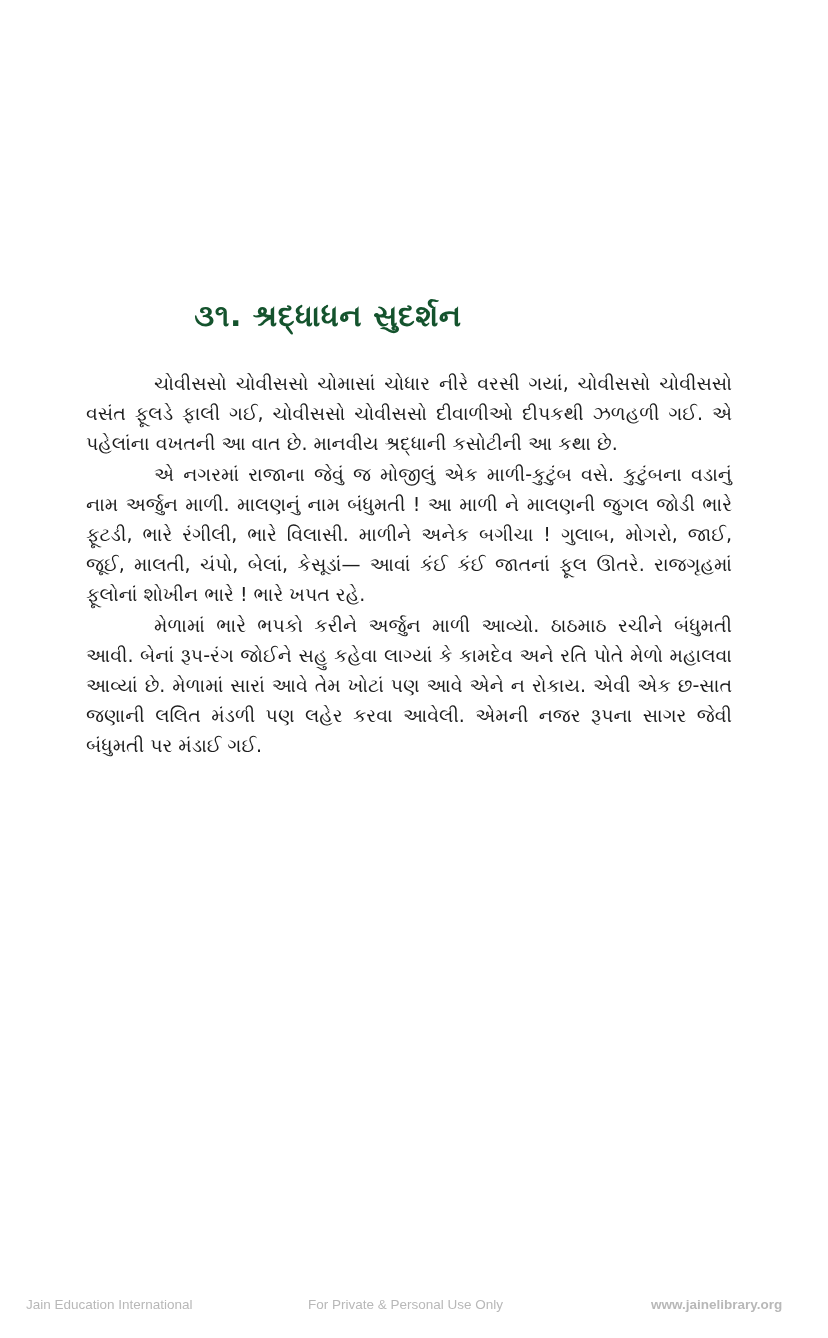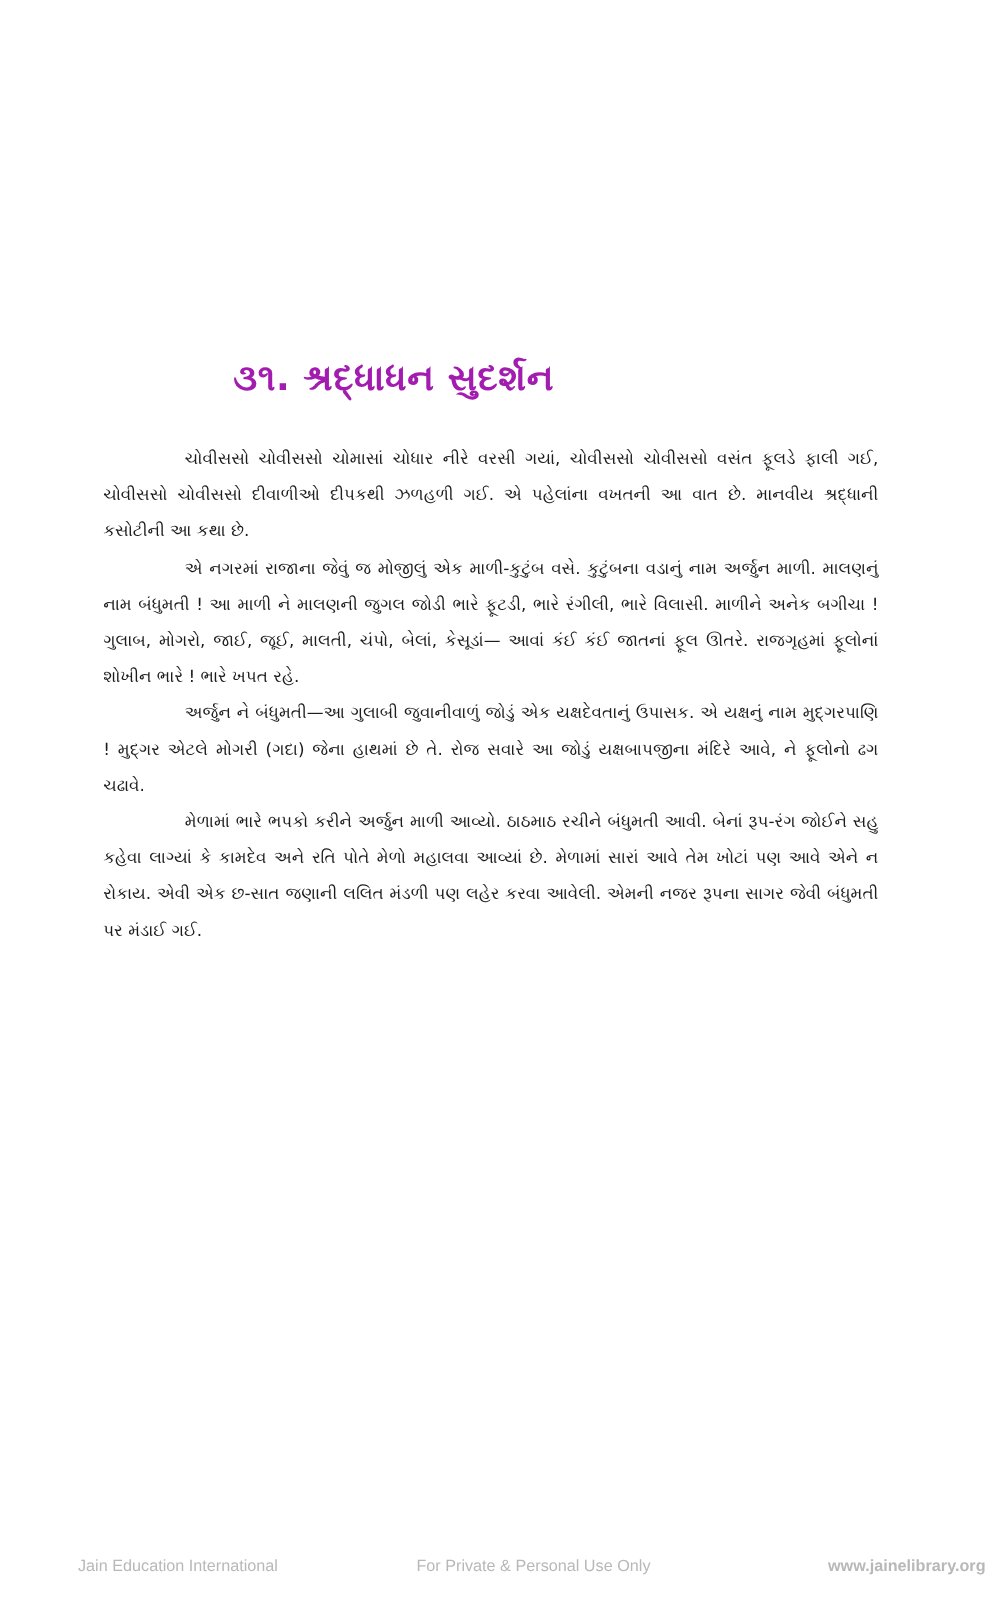--- a/index.html
+++ b/index.html
@@ -22,69 +22,67 @@
       height: 1338px;
     }
     .chapter-title {
       position: absolute;
       top: 278px;
       left: 0;
       width: 656px;
       text-align: center;
       font-size: 30px;
       font-weight: bold;
-      color: #a21caf;
+      color: #14532d;
       letter-spacing: 0.5px;
     }
     .body-text {
       position: absolute;
       top: 368px;
       left: 86px;
       width: 646px;
-      font-size: 14px;
+      font-size: 19px;
       line-height: 30.2px;
       color: #1c1c1c;
       text-align: justify;
     }
     .para {
       margin: 0;
       text-indent: 68px;
       text-align: justify;
     }
     .footer {
       position: absolute;
       top: 1297px;
       left: 0;
       width: 768px;
       height: 20px;
       font-family: "Liberation Sans", sans-serif;
       font-size: 13.5px;
       color: #b8b8b8;
-      margin-left: 39px;
     }
     .footer span {
       position: absolute;
       top: 0;
       white-space: nowrap;
     }
     .footer .f-left { left: 26px; }
     .footer .f-center { left: 308px; }
     .footer .f-right { left: 651px; font-weight: bold; }
   </style>
 </head>
 <body>
 
 <div class="page">
 
   <h1 class="chapter-title">૩૧. શ્રદ્ધાધન સુદર્શન</h1>
 
   <div class="body-text">
     <p class="para">ચોવીસસો ચોવીસસો ચોમાસાં ચોધાર નીરે વરસી ગયાં, ચોવીસસો ચોવીસસો વસંત ફૂલડે ફાલી ગઈ, ચોવીસસો ચોવીસસો દીવાળીઓ દીપકથી ઝળહળી ગઈ. એ પહેલાંના વખતની આ વાત છે. માનવીય શ્રદ્ધાની કસોટીની આ કથા છે.</p>
     <p class="para">એ નગરમાં રાજાના જેવું જ મોજીલું એક માળી-કુટુંબ વસે. કુટુંબના વડાનું નામ અર્જુન માળી. માલણનું નામ બંધુમતી ! આ માળી ને માલણની જુગલ જોડી ભારે ફૂટડી, ભારે રંગીલી, ભારે વિલાસી. માળીને અનેક બગીચા ! ગુલાબ, મોગરો, જાઈ, જૂઈ, માલતી, ચંપો, બેલાં, કેસૂડાં— આવાં કંઈ કંઈ જાતનાં ફૂલ ઊતરે. રાજગૃહમાં ફૂલોનાં શોખીન ભારે ! ભારે ખપત રહે.</p>
-    <p class="para">અર્જુન ને બંધુમતી—આ ગુલાબી જુવાનીવાળું જોડું એક યક્ષદેવતાનું ઉપાસક. એ યક્ષનું નામ મુદ્ગરપાણિ ! મુદ્ગર એટલે મોગરી (ગદા) જેના હાથમાં છે તે. રોજ સવારે આ જોડું યક્ષબાપજીના મંદિરે આવે, ને ફૂલોનો ઢગ ચઢાવે.</p>
     <p class="para">મેળામાં ભારે ભપકો કરીને અર્જુન માળી આવ્યો. ઠાઠમાઠ રચીને બંધુમતી આવી. બેનાં રૂપ-રંગ જોઈને સહુ કહેવા લાગ્યાં કે કામદેવ અને રતિ પોતે મેળો મહાલવા આવ્યાં છે. મેળામાં સારાં આવે તેમ ખોટાં પણ આવે એને ન રોકાય. એવી એક છ-સાત જણાની લલિત મંડળી પણ લહેર કરવા આવેલી. એમની નજર રૂપના સાગર જેવી બંધુમતી પર મંડાઈ ગઈ.</p>
   </div>
 
   <div class="footer">
     <span class="f-left">Jain Education International</span>
     <span class="f-center">For Private &amp; Personal Use Only</span>
     <span class="f-right">www.jainelibrary.org</span>
   </div>
 
 </div>

